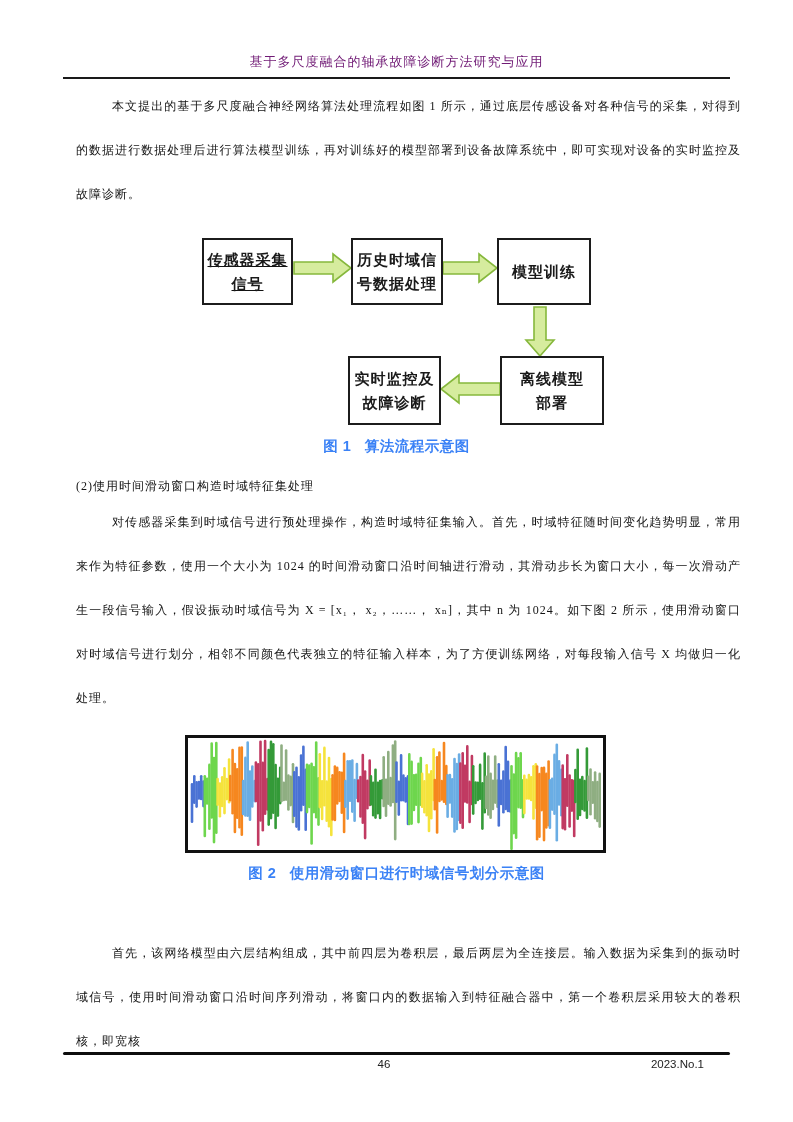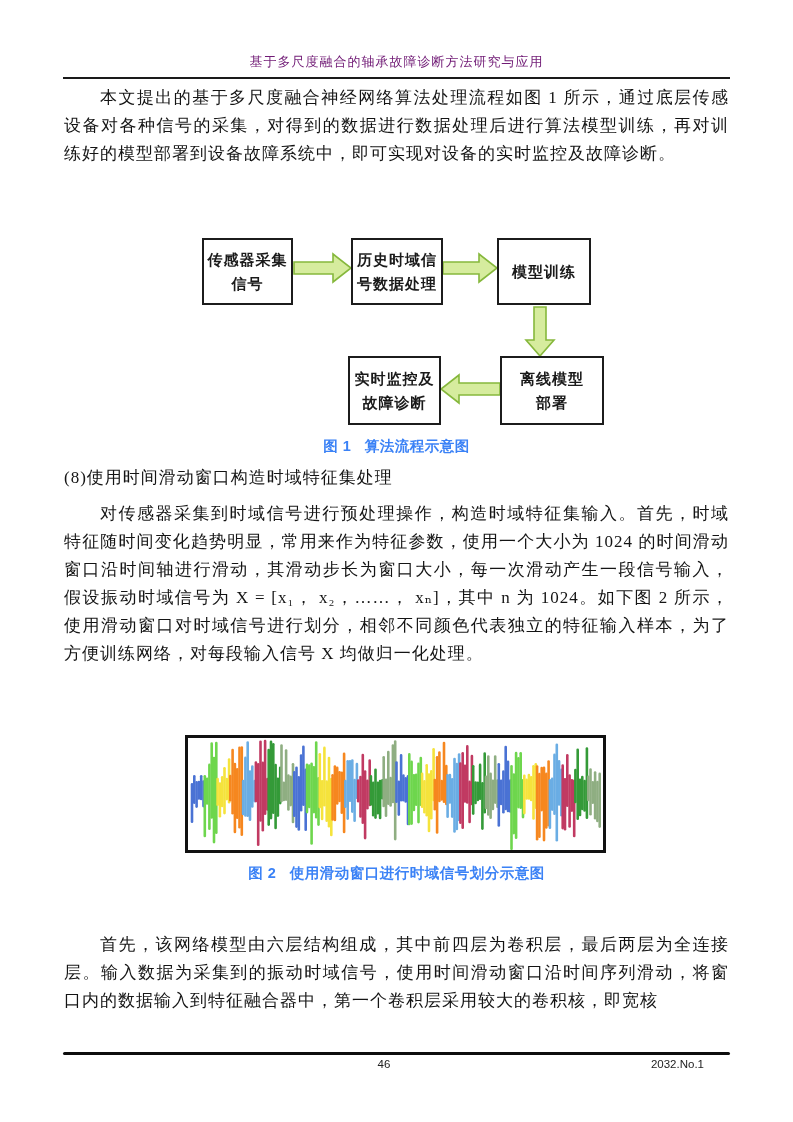--- a/index.html
+++ b/index.html
@@ -8,38 +8,38 @@
     margin:0 auto;overflow:hidden;
     font-family:"Liberation Serif","DejaVu Serif",serif;color:#111;
   }
   .abs{position:absolute;}
   .header-title{
     top:53px;left:0;width:793px;text-align:center;
     font-size:13px;letter-spacing:1px;color:#701a75;
   }
   .header-rule{top:77px;left:63px;width:667px;height:2px;background:#1a1a1a;}
   .body-text{
-    left:64px;width:665px;font-size:17px;line-height:28px;letter-spacing:1px;
+    left:76px;width:665px;font-size:12px;line-height:44px;letter-spacing:1px;
     text-align:justify;color:#141414;
   }
   .indent{text-indent:36px;}
   .para1{top:84px;}
   .heading1{top:464px;}
   .para2{top:500px;}
   .heading2{top:895px;}
   .para3{top:931px;}
   .flow-node{
     background:#fff;border:2px solid #1c1c1c;box-sizing:border-box;
     display:flex;align-items:center;justify-content:center;text-align:center;
   }
   .flow-node span{
     font-weight:bold;font-size:15px;line-height:24px;letter-spacing:1px;
     white-space:pre-line;color:#1a1a1a;
   }
-  .node-sensor{left:202px;top:238px;width:91px;height:67px;}
+  .node-sensor{left:202px;top:238px;width:91px;height:67px;text-decoration:underline;}
   .node-history{left:351px;top:238px;width:92px;height:67px;}
   .node-train{left:497px;top:238px;width:94px;height:67px;}
   .node-deploy{left:500px;top:356px;width:104px;height:69px;}
   .node-monitor{left:348px;top:356px;width:93px;height:69px;}
   .flow-arrows{left:180px;top:230px;width:440px;height:200px;}
   .caption{
     left:0;width:793px;text-align:center;white-space:pre;
     font-family:"Liberation Sans","DejaVu Sans",sans-serif;
     font-weight:bold;font-size:14.5px;letter-spacing:0.5px;color:#3b82f6;
   }
@@ -91,21 +91,21 @@
     <span>离线模型
 部署</span>
   </div>
   <div class="abs flow-node node-monitor">
     <span>实时监控及
 故障诊断</span>
   </div>
 
   <div class="abs caption caption1">图 1   算法流程示意图</div>
 
-  <div class="abs body-text heading1">(8)使用时间滑动窗口构造时域特征集处理</div>
+  <div class="abs body-text heading1">(2)使用时间滑动窗口构造时域特征集处理</div>
   <div class="abs body-text indent para2">对传感器采集到时域信号进行预处理操作，构造时域特征集输入。首先，时域特征随时间变化趋势明显，常用来作为特征参数，使用一个大小为 1024 的时间滑动窗口沿时间轴进行滑动，其滑动步长为窗口大小，每一次滑动产生一段信号输入，假设振动时域信号为 X = [x₁， x₂，……， xₙ]，其中 n 为 1024。如下图 2 所示，使用滑动窗口对时域信号进行划分，相邻不同颜色代表独立的特征输入样本，为了方便训练网络，对每段输入信号 X 均做归一化处理。</div>
 
   <div class="abs figure2">
     <svg width="415" height="112" viewBox="0 0 415 112" xmlns="http://www.w3.org/2000/svg">
         <line x1="4.0" x2="4.0" y1="46.4" y2="83.8" stroke="#4a72d4" stroke-width="2.6" stroke-linecap="round"></line>
         <line x1="6.3" x2="6.3" y1="38.2" y2="64.8" stroke="#4a72d4" stroke-width="2.6" stroke-linecap="round"></line>
         <line x1="8.6" x2="8.6" y1="44.4" y2="68.6" stroke="#4a72d4" stroke-width="2.6" stroke-linecap="round"></line>
         <line x1="10.9" x2="10.9" y1="44.1" y2="60.4" stroke="#4a72d4" stroke-width="2.6" stroke-linecap="round"></line>
         <line x1="13.2" x2="13.2" y1="38.3" y2="61.0" stroke="#4a72d4" stroke-width="2.6" stroke-linecap="round"></line>
         <line x1="15.5" x2="15.5" y1="43.5" y2="68.1" stroke="#4a72d4" stroke-width="2.6" stroke-linecap="round"></line>
@@ -297,15 +297,15 @@
         <line x1="411.7" x2="411.7" y1="35.9" y2="88.6" stroke="#8fae82" stroke-width="2.6" stroke-linecap="round"></line>
       </svg>
   </div>
 
   <div class="abs caption caption2">图 2   使用滑动窗口进行时域信号划分示意图</div>
 
   <div class="abs body-text indent para3">首先，该网络模型由六层结构组成，其中前四层为卷积层，最后两层为全连接层。输入数据为采集到的振动时域信号，使用时间滑动窗口沿时间序列滑动，将窗口内的数据输入到特征融合器中，第一个卷积层采用较大的卷积核，即宽核</div>
 
   <div class="abs footer-rule"></div>
   <div class="abs footer-text footer-page">46</div>
-  <div class="abs footer-text footer-issue">2032.No.1</div>
+  <div class="abs footer-text footer-issue">2023.No.1</div>
 
 </div>
 
 </body></html>

